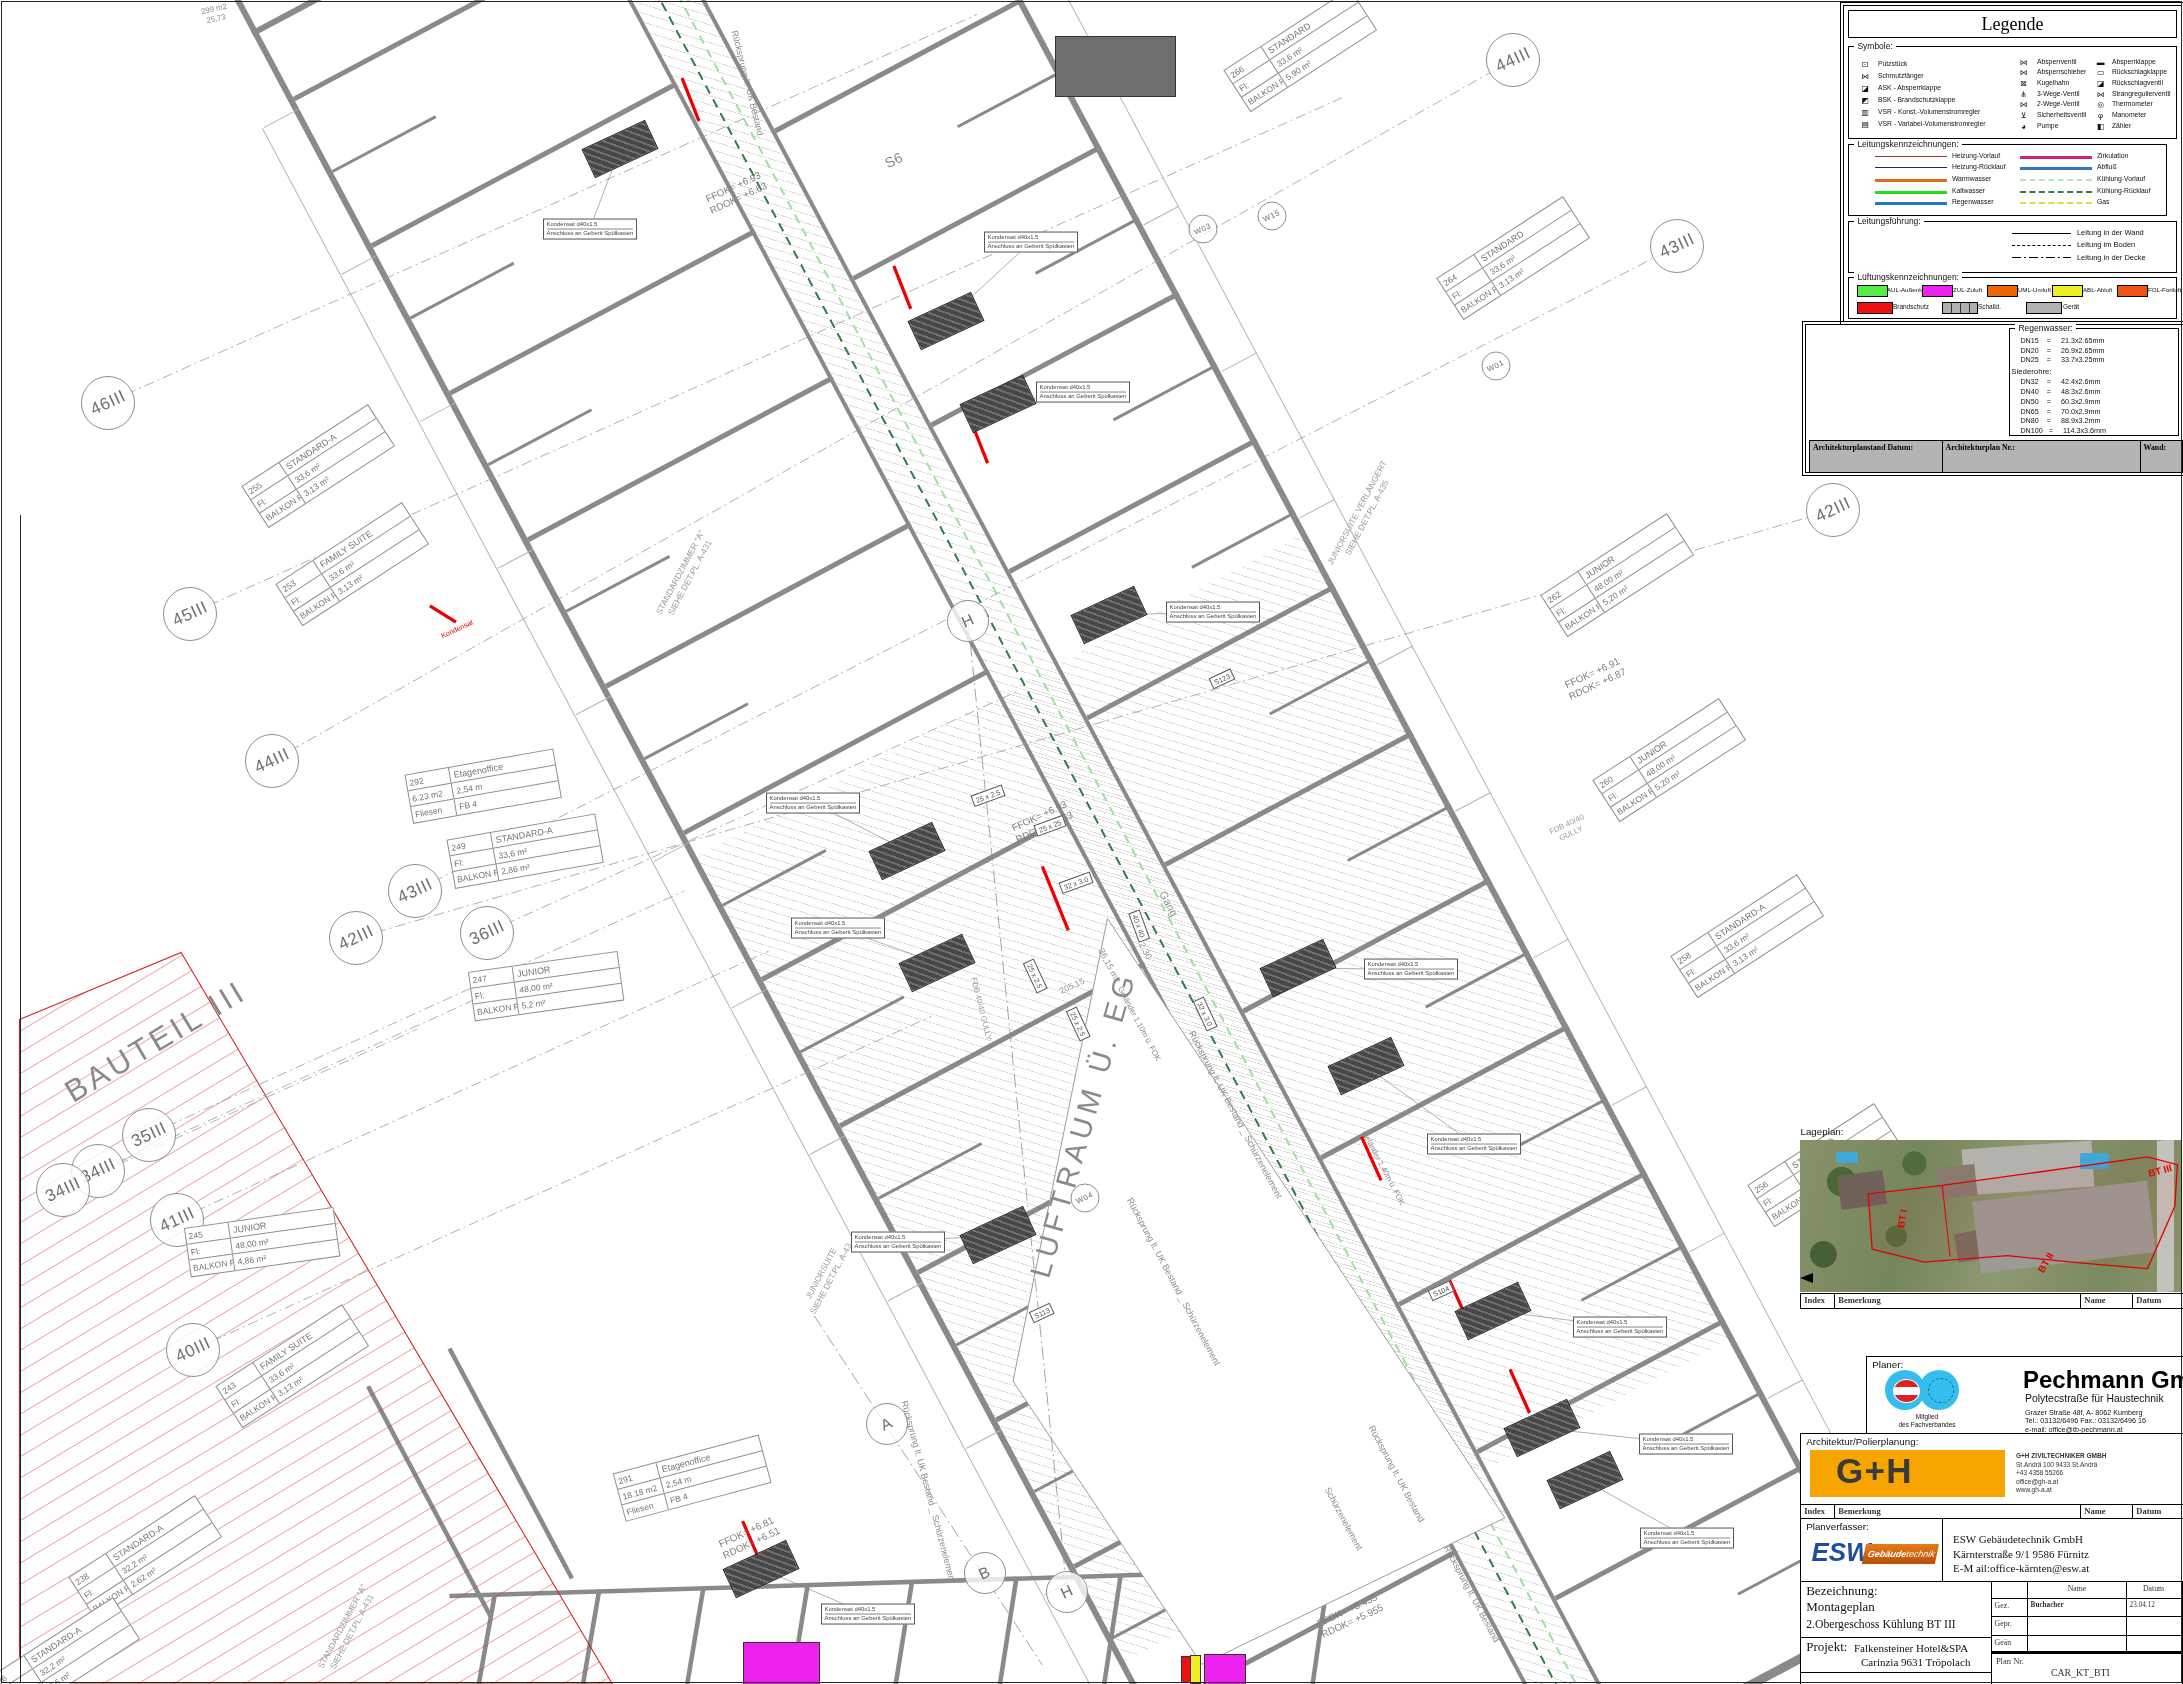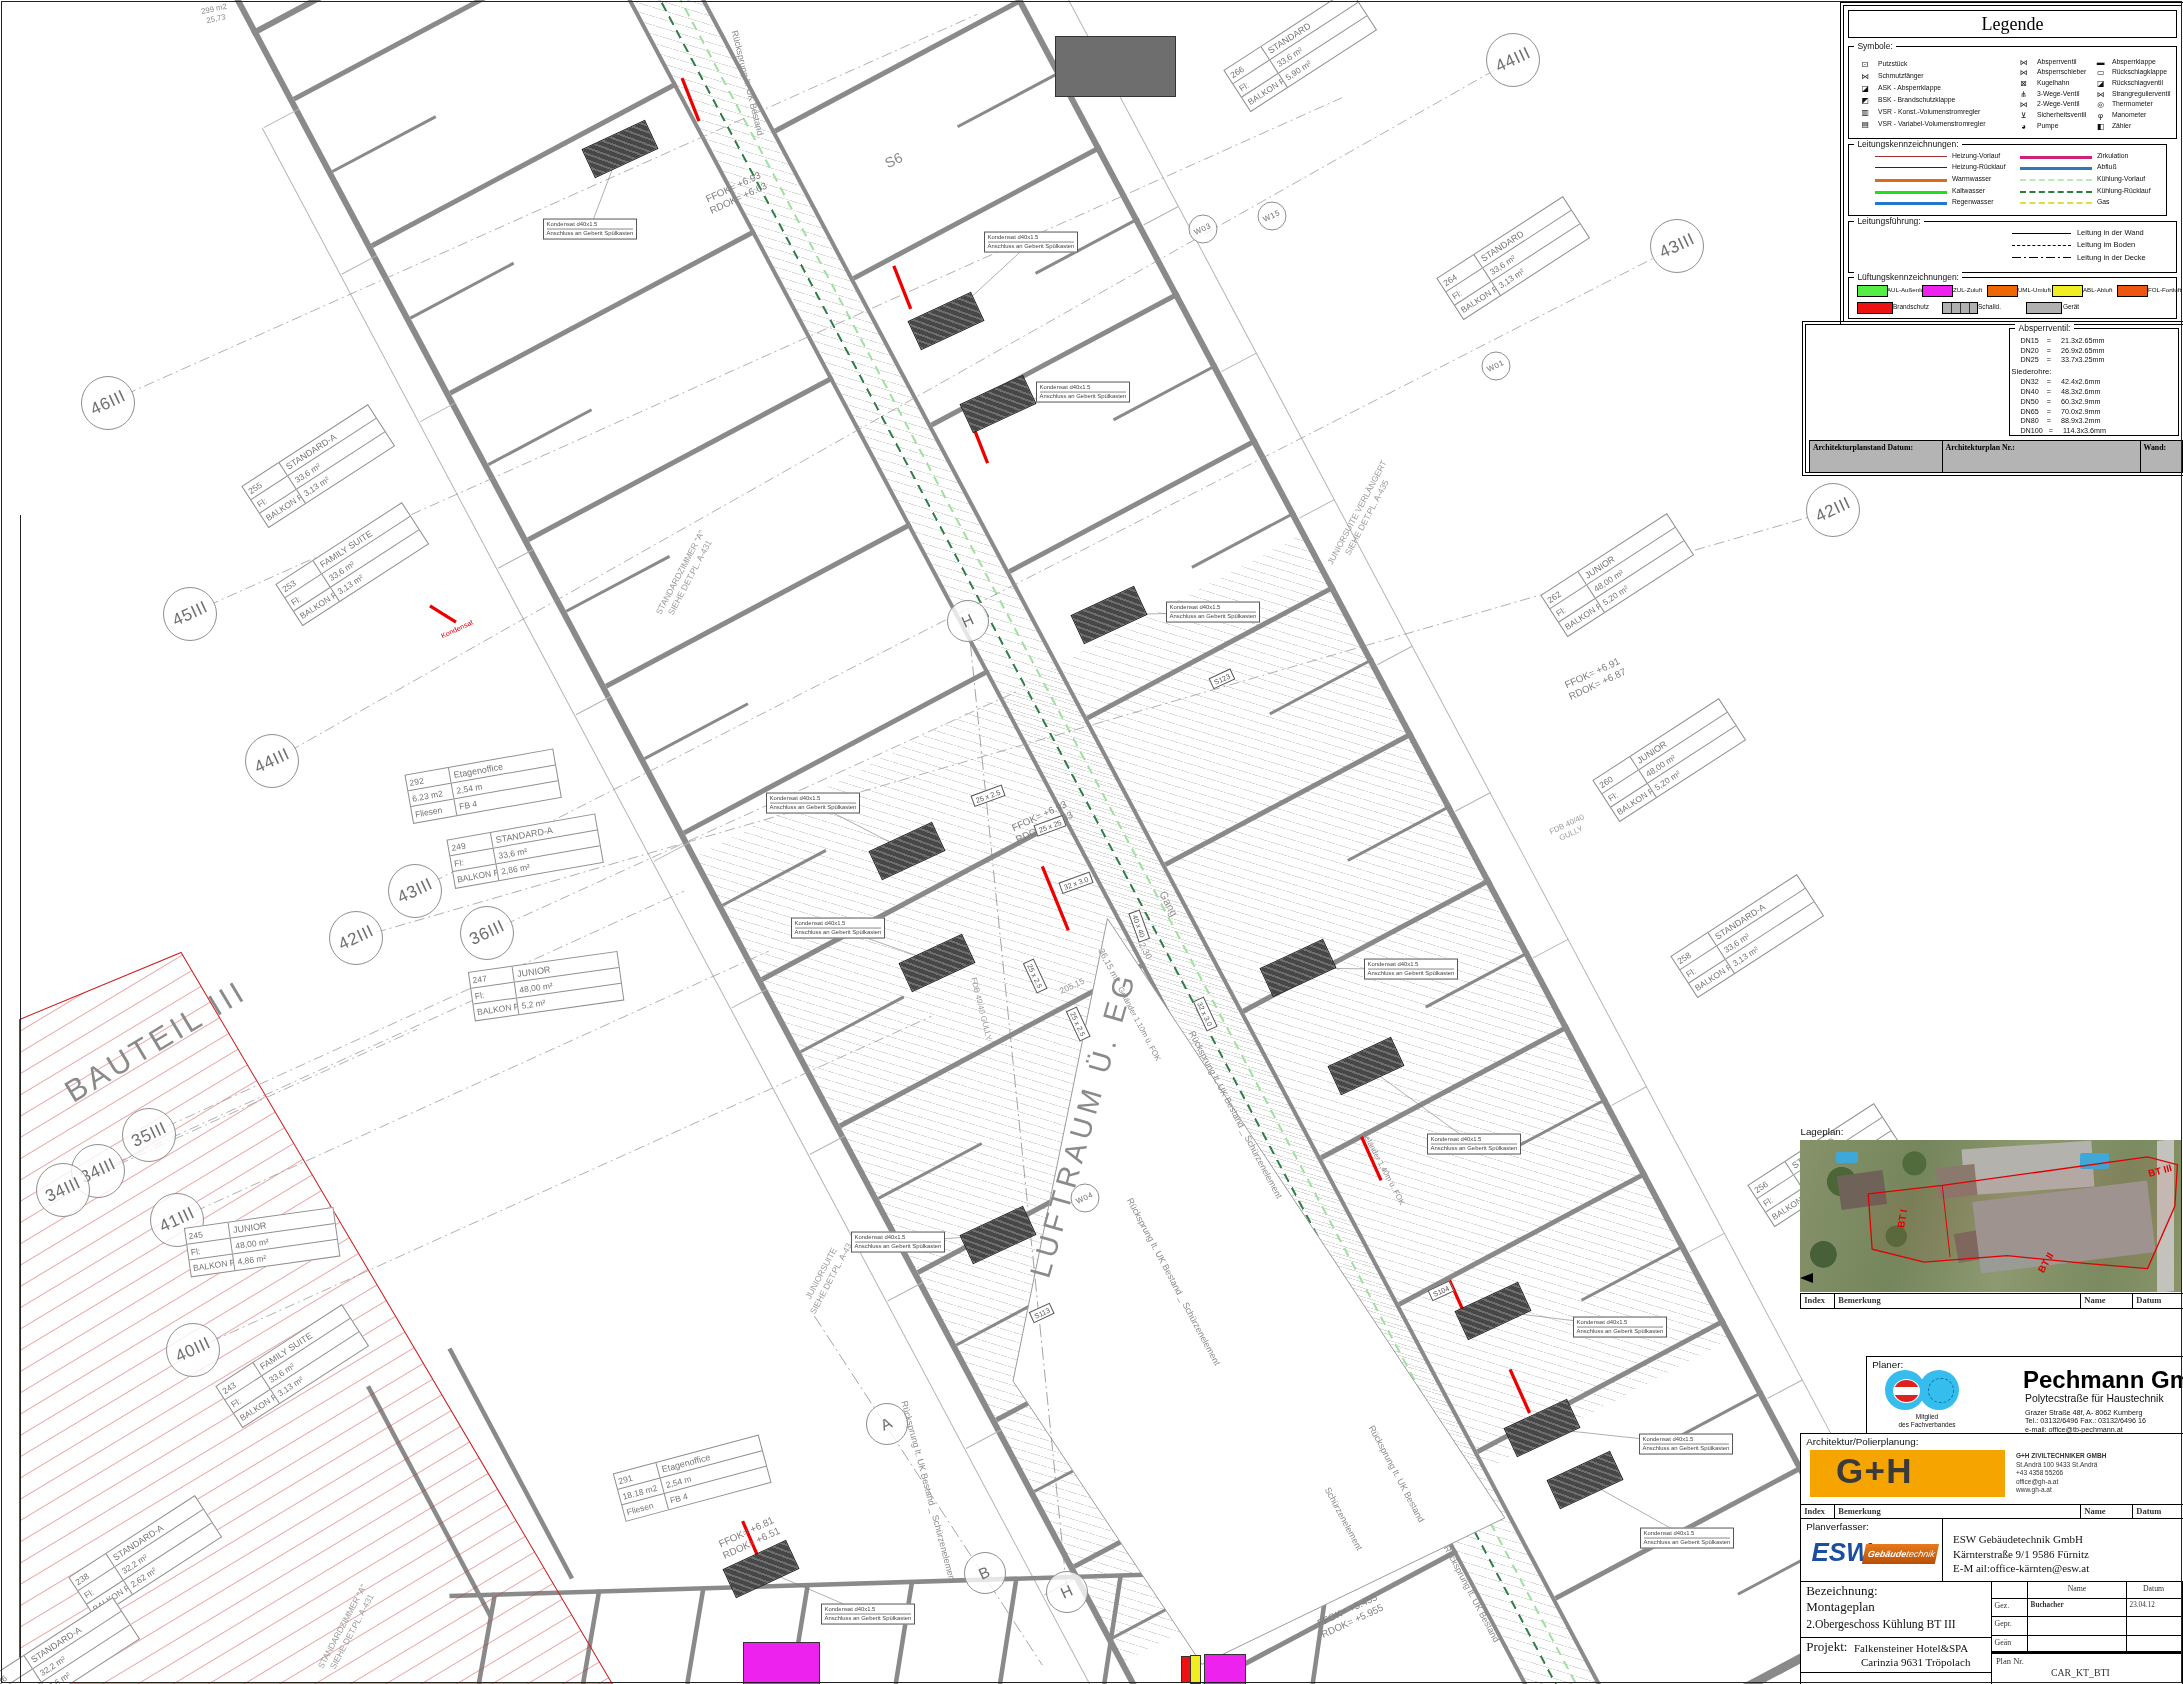--- a/index.html
+++ b/index.html
@@ -716,21 +716,21 @@
         <div class="sym-lb" style="left: 44px; top: 25px; font-size: 6.5px;">Brandschutz</div>
         <div class="chip" style="left: 93px; top: 23.5px; width: 34px; height: 10.4px; background: repeating-linear-gradient(90deg, rgb(176, 176, 176) 0px, rgb(176, 176, 176) 7.8px, rgb(51, 51, 51) 7.8px, rgb(51, 51, 51) 9px);"></div>
         <div class="sym-lb" style="left: 129px; top: 25px; font-size: 6.5px;">Schalld.</div>
         <div class="chip" style="left: 177px; top: 23.5px; width: 34px; height: 10.4px; background: rgb(176, 176, 176);"></div>
         <div class="sym-lb" style="left: 214px; top: 25px; font-size: 6.5px;">Gerät</div>
       </div>
   </div>
 
   <div id="legend2" style="left:1805px;top:324px;width:375px;height:147px">
     <div class="lg-box" id="lg-gew" style="left:203px;top:3.3px;width:168px;height:106px">
-      <span class="lg-label">Absperrventil:</span>
+      <span class="lg-label">Regenwasser:</span>
       <div class="tbl" id="gew-rows" style="left:10.4px;top:6.5px">DN15    =     21.3x2.65mm
 DN20    =     26.9x2.65mm
 DN25    =     33.7x3.25mm</div>
       <div class="tbl" style="left:1.3px;top:38px;font-size:7.8px">Siederohre:</div>
       <div class="tbl" id="siede-rows" style="left:10.4px;top:48px">DN32    =     42.4x2.6mm
 DN40    =     48.3x2.6mm
 DN50    =     60.3x2.9mm
 DN65    =     70.0x2.9mm
 DN80    =     88.9x3.2mm
 DN100   =     114.3x3.6mm</div>

